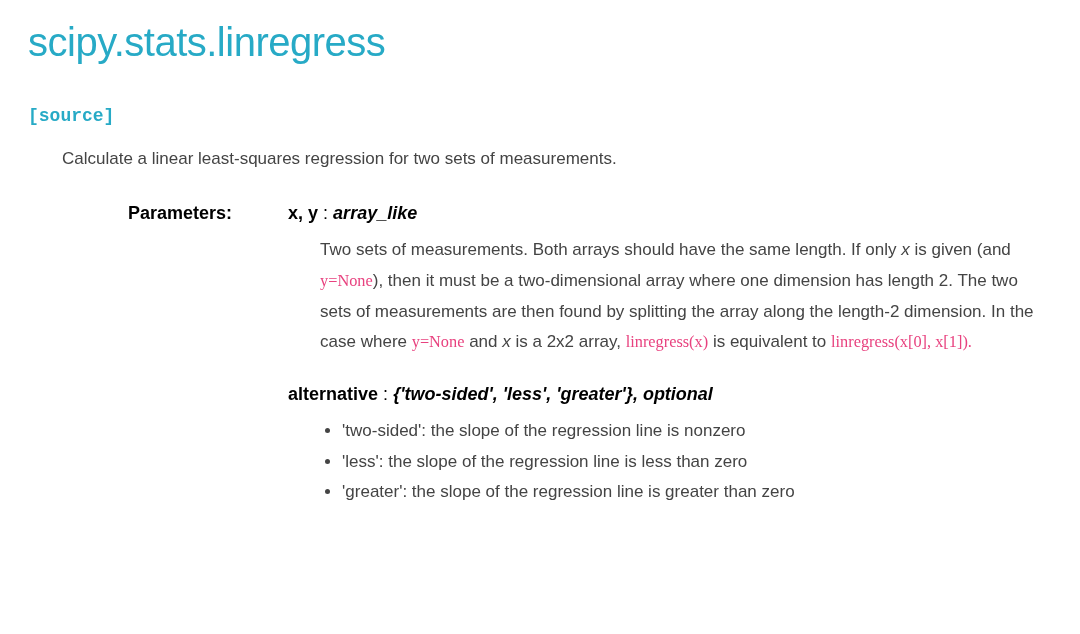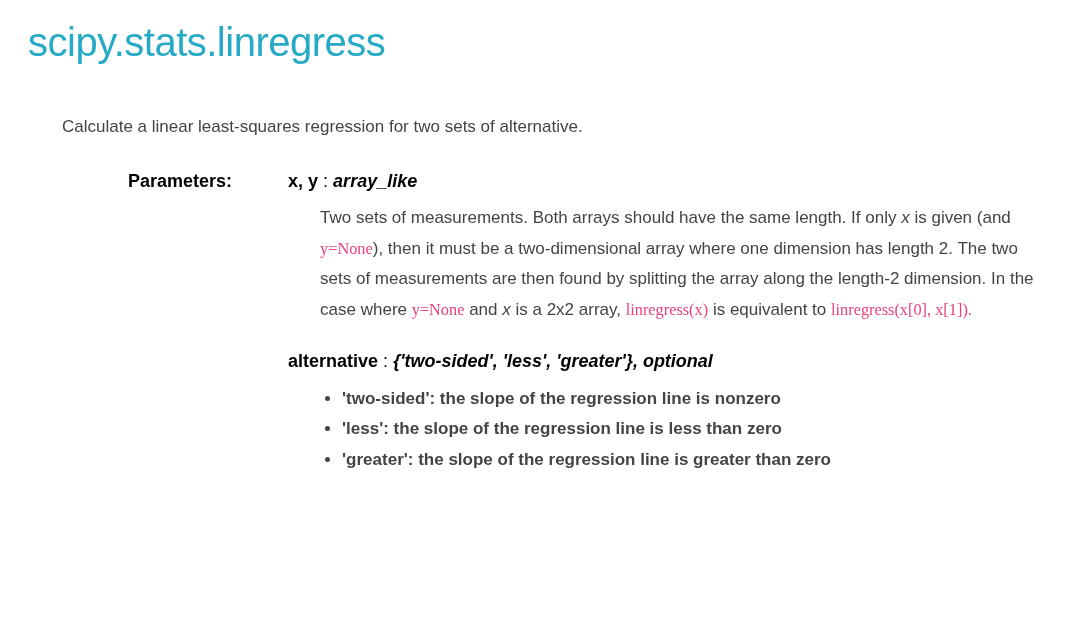--- a/index.html
+++ b/index.html
@@ -75,39 +75,40 @@
     margin-bottom: 6px;
   }
   .param-name { font-weight: 800; color:#000; }
   .param-colon { font-weight: 400; color:#000; }
   .param-type { font-style: italic; font-weight: 700; color:#000; }
   .param-desc {
     margin: 0 0 20px 32px;
     color: var(--gray);
   }
   .param-desc p { margin: 0 0 4px 0; }
-  .param-desc ul { margin: 2px 0 0 0; padding-left: 22px; font-weight: bold; }
+  .param-desc ul { margin: 2px 0 0 0; padding-left: 22px; }
   .param-desc li { margin: 0; }
   .ital { font-style: italic; }
   code.lit {
     font-family: Liberation Serif, serif;
     color: var(--pink);
     font-weight: 400;
     font-size: 0.96em;
   }
 </style>
 </head>
 <body>
 
 <h1 class="page-title">scipy.stats.linregress</h1>
 
 <div class="sig-row">
+  <span class="source-link">[source]</span>
 </div>
 
-<p class="summary">Calculate a linear least-squares regression for two sets of alternative.</p>
+<p class="summary">Calculate a linear least-squares regression for two sets of measurements.</p>
 
 <div class="params-block">
   <div class="params-label">Parameters:</div>
   <div class="params-body">
 
     <div class="param-head">
       <span class="param-name">x, y</span><span class="param-colon"> : </span><span class="param-type">array_like</span>
     </div>
     <div class="param-desc">
       <p>

